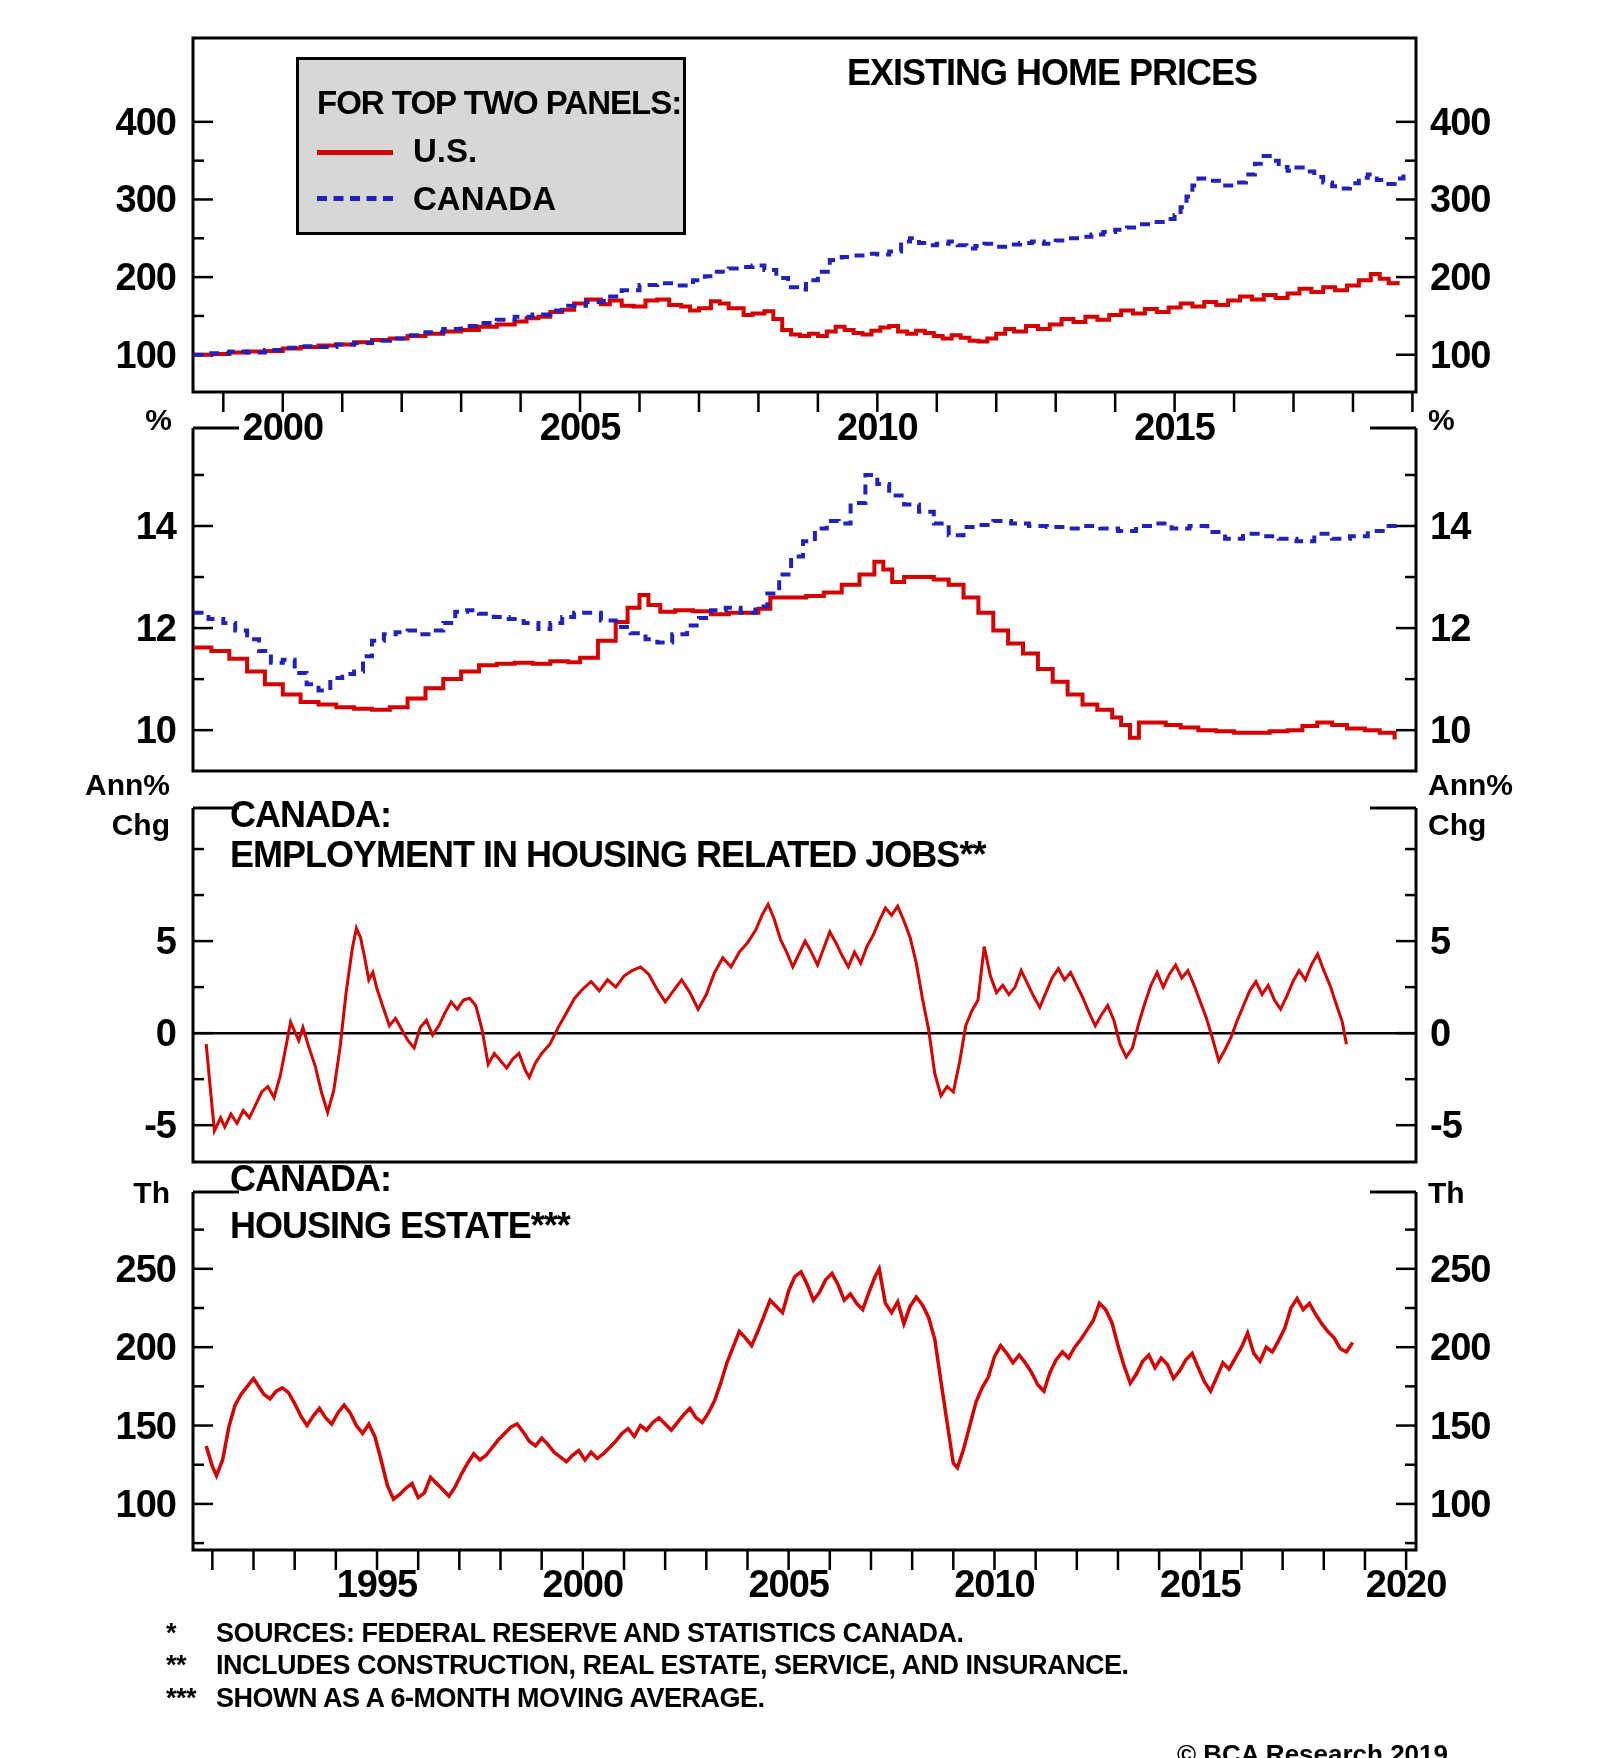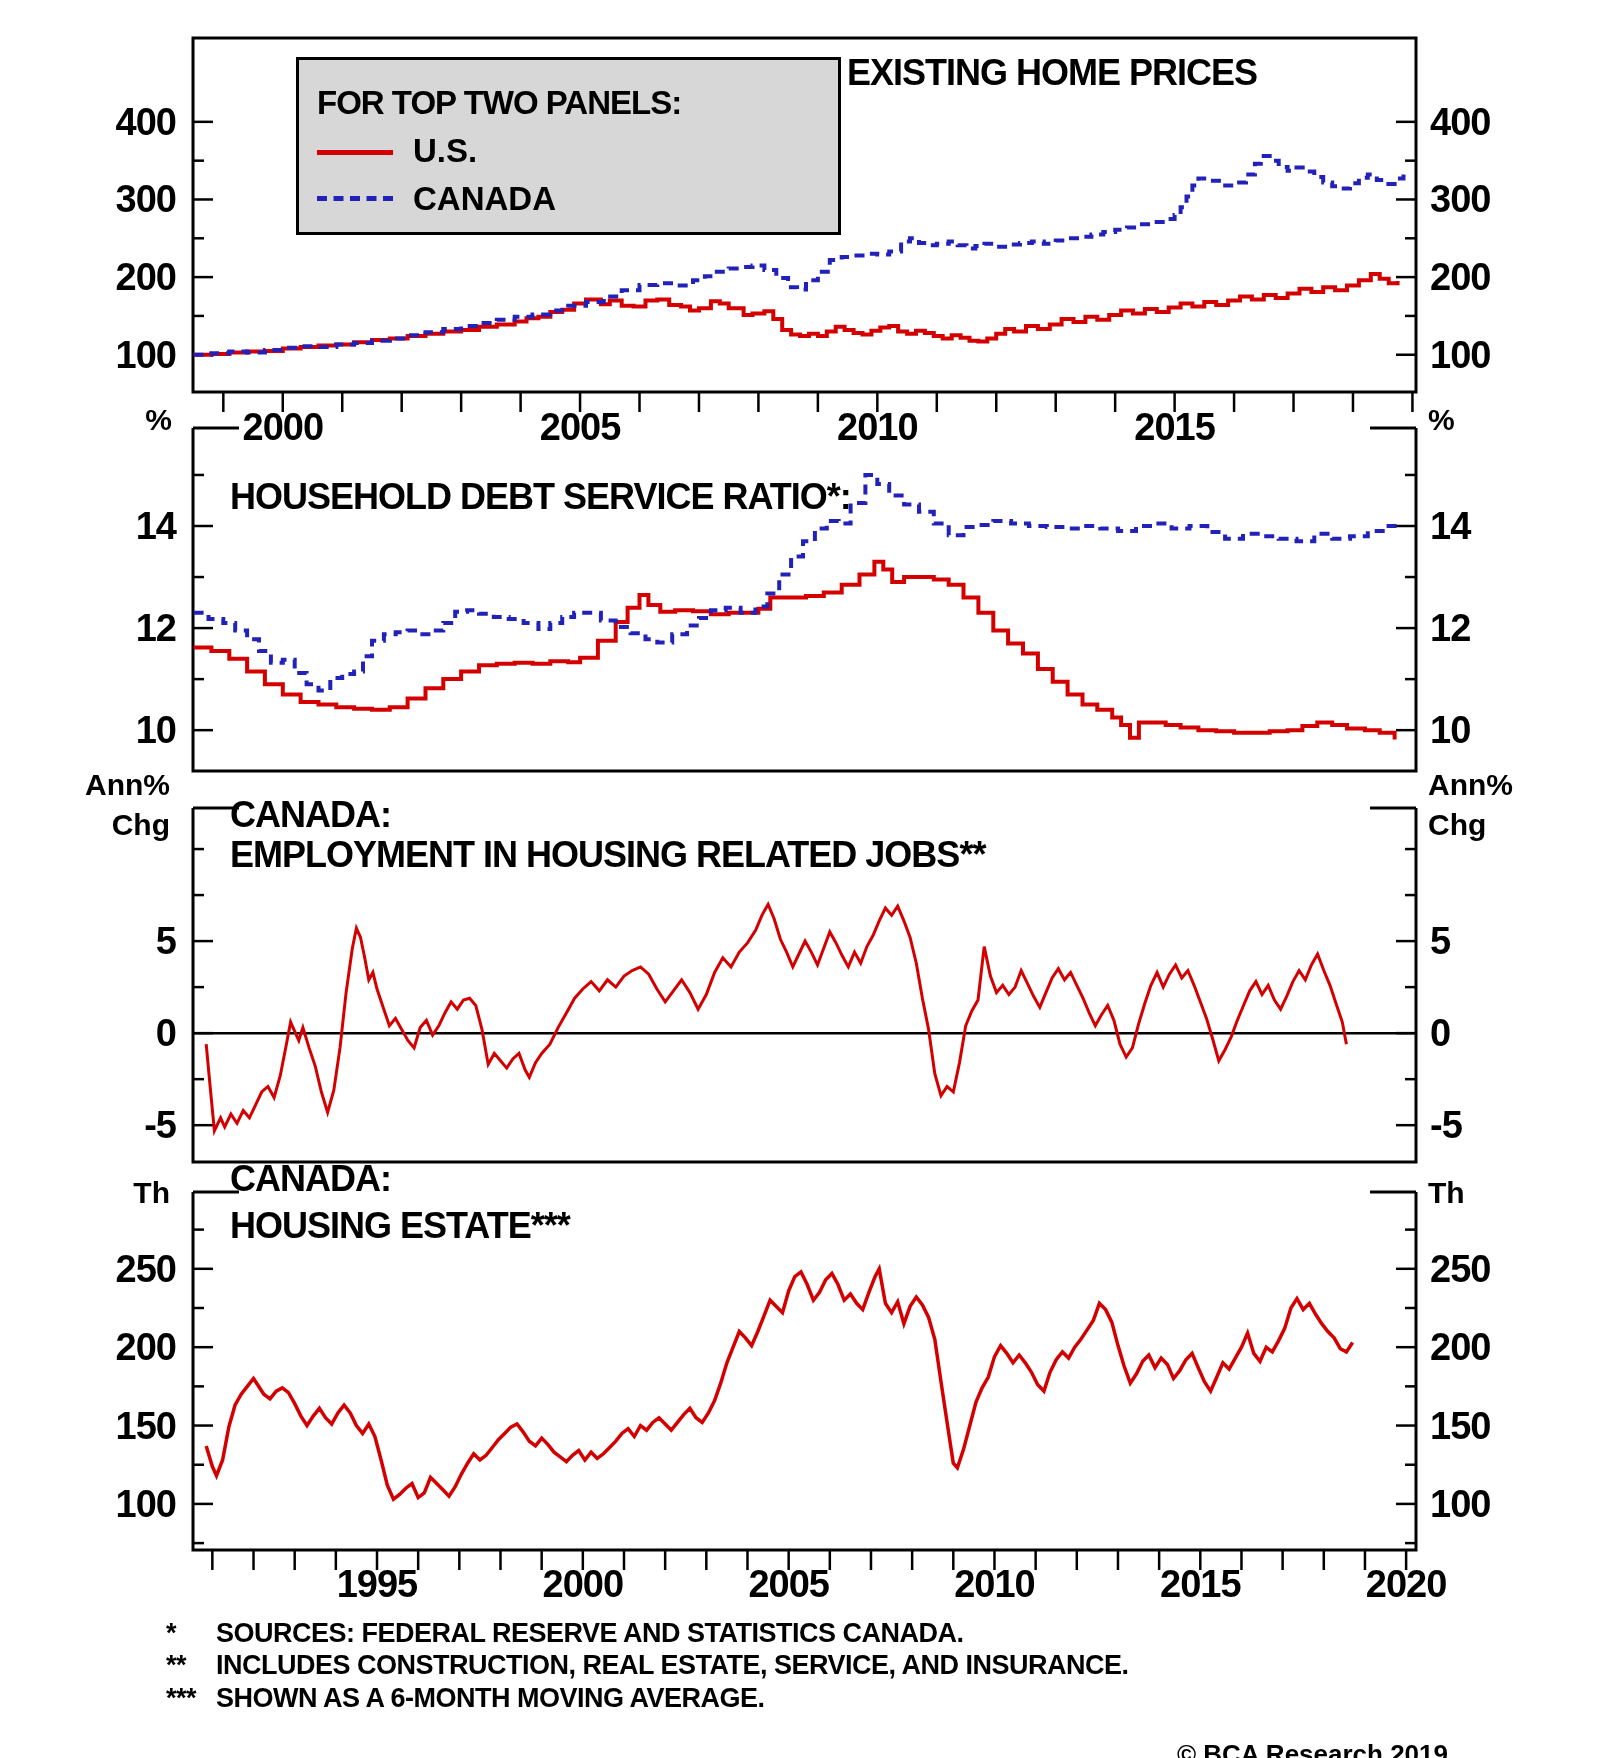--- a/index.html
+++ b/index.html
@@ -3,21 +3,21 @@
 <meta charset="utf-8">
 <style>
   html,body{margin:0;padding:0;background:#fff;}
   #page{position:relative;width:1600px;height:1758px;background:#ffffff;overflow:hidden;
         font-family:"Liberation Sans",sans-serif;color:#000;}
   #chart{position:absolute;left:0;top:0;}
   .ptitle{position:absolute;font-weight:bold;font-size:36px;letter-spacing:-1px;white-space:nowrap;}
   .unit{position:absolute;font-weight:bold;font-size:30px;line-height:40px;white-space:nowrap;}
   .unit.right{text-align:left;}
   .unit.lft{text-align:right;}
-  #legend{position:absolute;left:296px;top:57px;width:545px;height:178px;background:#d7d7d7;
+  #legend{position:absolute;left:296px;top:57px;width:390px;height:178px;background:#d7d7d7;
           border:3px solid #000;box-sizing:border-box;}
   #legend .ltitle{position:absolute;left:18px;top:24px;font-weight:bold;font-size:33px;letter-spacing:-1px;white-space:nowrap;}
   .lrow{position:absolute;left:18px;height:40px;}
   .lsample{position:absolute;left:0;width:76px;}
   .lsolid{top:18px;height:5px;background:#d40000;}
   .ldash{top:16px;border-top:5px dashed #2222bb;}
   .llabel{position:absolute;left:96px;top:0;font-weight:bold;font-size:33px;white-space:nowrap;}
   .foot{position:absolute;display:flex;font-weight:bold;font-size:27px;letter-spacing:-0.5px;white-space:nowrap;}
   .foot .mk{width:50px;}
   #copyright{position:absolute;right:152px;top:1713px;font-weight:bold;font-size:26px;white-space:nowrap;margin-top:26px;}
@@ -206,21 +206,20 @@
     </div>
     <div class="lrow" style="top:72px;width:400px;">
       <div class="lsample lsolid"></div>
       <div class="llabel">U.S.</div>
     </div>
   </div>
 
   <div class="unit lft" style="left:62px;top:400px;width:110px;">%</div>
   <div class="unit right" style="left:1428px;top:400px;">%</div>
 
-  <div class="ptitle" style="left:230px;top:476px;">HOUSEHOLD DEBT SERVICE RATIO*:</div>
 
   <div class="unit lft" style="left:40px;top:765px;width:130px;">
     <div>Ann%</div>
     <div>Chg</div>
   </div>
   <div class="unit right" style="left:1428px;top:765px;">
     <div>Ann%</div>
     <div>Chg</div>
   </div>
 

